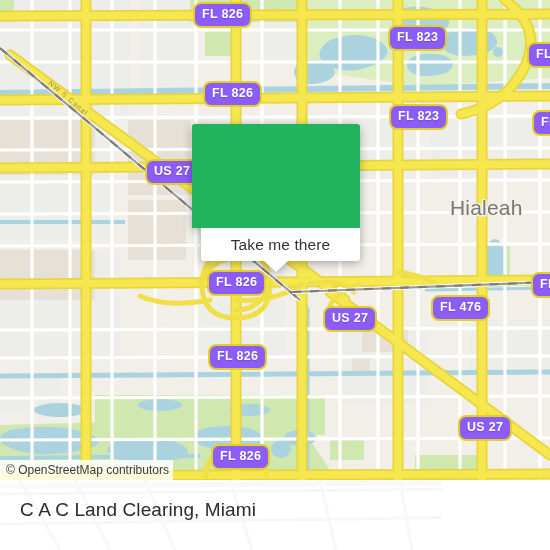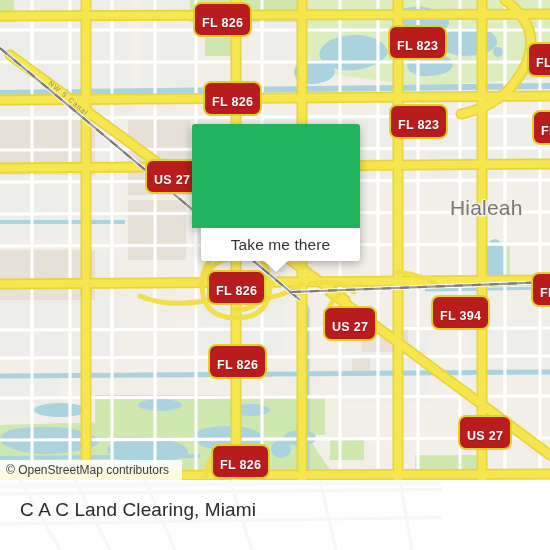--- a/index.html
+++ b/index.html
@@ -47,29 +47,29 @@
     text-shadow:
       1.5px 0 #f4f1ea, -1.5px 0 #f4f1ea, 0 1.5px #f4f1ea, 0 -1.5px #f4f1ea,
       1px 1px #f4f1ea, -1px -1px #f4f1ea, 1px -1px #f4f1ea, -1px 1px #f4f1ea;
     pointer-events: none;
     margin-top: 12px;
   }
 
   
   .shield {
     position: absolute;
-    background: #b91c1c;
+    background: #8b5cf6;
     border: 2px solid #e3cf2a;
     border-radius: 8px;
     color: #ffffff;
     font-size: 12.5px;
     font-weight: bold;
     font-family: "Liberation Sans", sans-serif;
     line-height: 1;
-    padding: 13px 7px 5px 7px;
+    padding: 4px 7px 5px 7px;
     white-space: nowrap;
     letter-spacing: 0.3px;
     text-shadow: 0 1px 1px rgba(0,0,0,0.18);
     box-sizing: border-box;
   }
 
   
   #popup {
     position: absolute;
     left: 192px;
@@ -108,21 +108,21 @@
     border-right: 12px solid transparent;
     border-top: 11px solid #ffffff;
   }
 
   
   #attribution {
     position: absolute;
     left: 0;
     bottom: 0;
     height: 20px;
-    padding: 0 13px 0 6px;
+    padding: 0 4px 0 6px;
     display: flex;
     align-items: center;
     background: rgba(255,255,255,0.82);
     color: #3a3a3a;
     font-size: 12px;
     font-family: "Liberation Sans", sans-serif;
     white-space: nowrap;
   }
 
   
@@ -343,21 +343,21 @@
       <div class="shield" style="left:193px; top:2px;">FL 826</div>
       <div class="shield" style="left:388px; top:25px;">FL 823</div>
       <div class="shield" style="left:527px; top:42px;">FL</div>
       <div class="shield" style="left:203px; top:81px;">FL 826</div>
       <div class="shield" style="left:389px; top:104px;">FL 823</div>
       <div class="shield" style="left:532px; top:110px;">FL</div>
       <div class="shield" style="left:145px; top:159px;">US 27</div>
       <div class="shield" style="left:207px; top:270px;">FL 826</div>
       <div class="shield" style="left:531px; top:272px;">FL</div>
       <div class="shield" style="left:323px; top:306px;">US 27</div>
-      <div class="shield" style="left:431px; top:295px;">FL 394</div>
+      <div class="shield" style="left:431px; top:295px;">FL 476</div>
       <div class="shield" style="left:208px; top:344px;">FL 826</div>
       <div class="shield" style="left:458px; top:415px;">US 27</div>
       <div class="shield" style="left:211px; top:444px;">FL 826</div>
     </div>
 
     <div id="popup">
       <div id="popup-image"></div>
       <div id="popup-action">
         <span id="popup-action-label">Take me there</span>
       </div>

